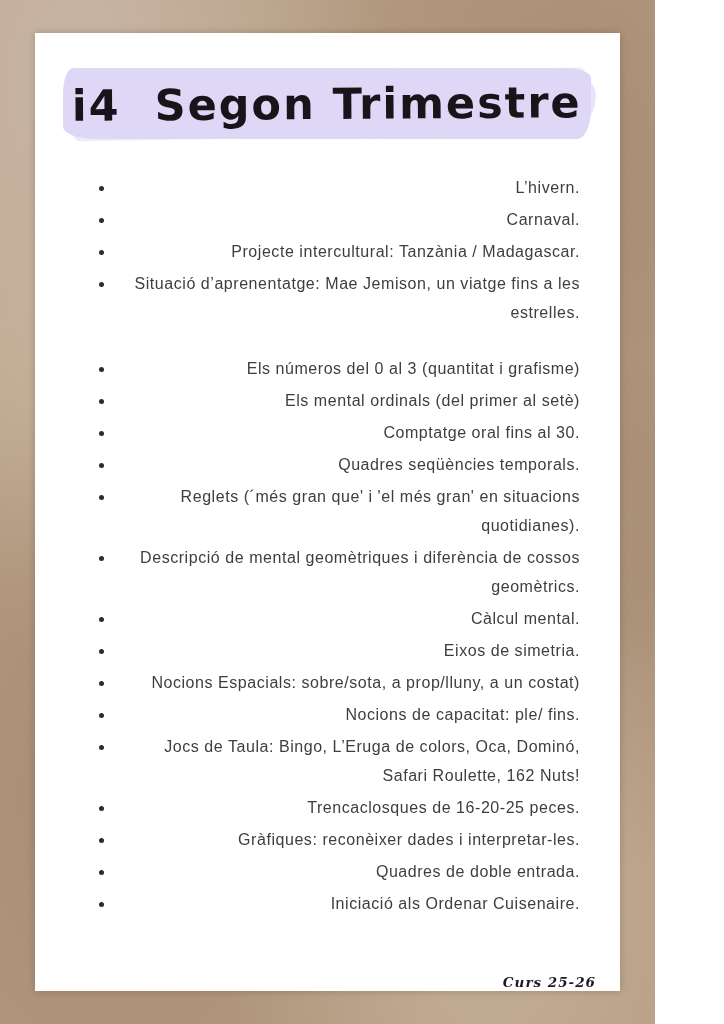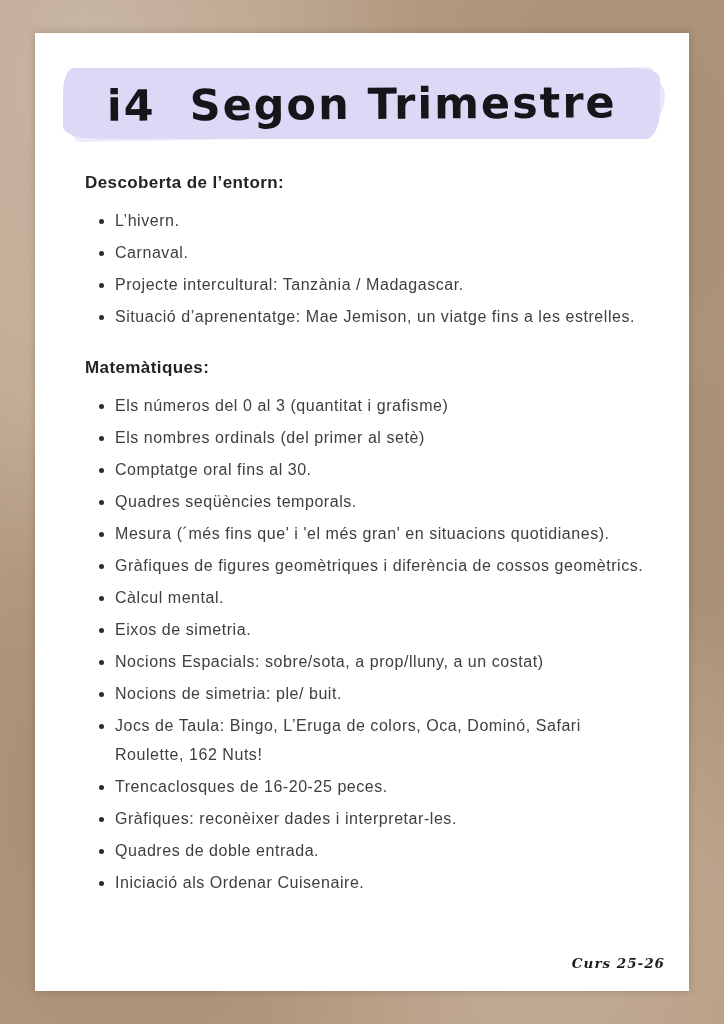--- a/index.html
+++ b/index.html
@@ -7,21 +7,21 @@
     --paper:#b59c83;
     --ink:#3e3e3e;
   }
   *{ box-sizing:border-box; margin:0; padding:0; }
   body{
     font-family:"Liberation Sans","DejaVu Sans",sans-serif;
     width:724px; height:1024px;
   }
   .canvas{
     position:relative;
-    width:724px; height:1024px;
+    width:655px; height:1024px;
     overflow:hidden;
     background:
       radial-gradient(ellipse at 12% 8%,  rgba(255,255,255,0.28), transparent 38%),
       radial-gradient(ellipse at 88% 18%, rgba(118,88,60,0.22),  transparent 42%),
       radial-gradient(ellipse at 75% 85%, rgba(255,242,222,0.22), transparent 40%),
       radial-gradient(ellipse at 18% 78%, rgba(108,78,52,0.20),  transparent 45%),
       radial-gradient(ellipse at 50% 45%, rgba(205,178,148,0.30), transparent 65%),
       radial-gradient(circle at 95% 60%,  rgba(100,70,45,0.18),  transparent 30%),
       radial-gradient(circle at 5% 40%,   rgba(235,215,190,0.20), transparent 28%),
       var(--paper);
@@ -86,66 +86,65 @@
     list-style:disc;
     padding-left:30px;
     margin:0 0 27px 0;
   }
   ul.bullets li{
     font-size:16px;
     line-height:29px;
     letter-spacing:0.55px;
     color:var(--ink);
     margin-bottom:3px;
+    text-align:right;
   }
   ul.bullets li::marker{
     color:#2c2c2c;
     font-size:15px;
   }
   .footer{
     position:absolute;
-    right:24px; bottom:20px;
+    right:24px; bottom:1px;
     font-family:"DejaVu Serif",serif;
     font-style:italic;
     font-weight:700;
     font-size:13.5px;
     letter-spacing:1px;
     color:#1d1b20;
   }
 </style>
 </head>
 <body>
 
 <div class="canvas">
   <div class="page">
 
     <div class="title-band">
       <h1 class="title">i4  Segon Trimestre</h1>
     </div>
 
     <main class="content">
-        <div class="heading">Descoberta de l’entorn:</div>
         <ul class="bullets">
           <li>L’hivern.</li>
           <li>Carnaval.</li>
           <li>Projecte intercultural: Tanzània / Madagascar.</li>
           <li>Situació d’aprenentatge: Mae Jemison, un viatge fins a les estrelles.</li>
         </ul>
-        <div class="heading">Matemàtiques:</div>
         <ul class="bullets">
           <li>Els números del 0 al 3 (quantitat i grafisme)</li>
-          <li>Els nombres ordinals (del primer al setè)</li>
+          <li>Els mental ordinals (del primer al setè)</li>
           <li>Comptatge oral fins al 30.</li>
           <li>Quadres seqüències temporals.</li>
-          <li>Mesura (´més fins que' i 'el més gran' en situacions quotidianes).</li>
-          <li>Gràfiques de figures geomètriques i diferència de cossos geomètrics.</li>
+          <li>Reglets (´més gran que' i 'el més gran' en situacions quotidianes).</li>
+          <li>Descripció de mental geomètriques i diferència de cossos geomètrics.</li>
           <li>Càlcul mental.</li>
           <li>Eixos de simetria.</li>
           <li>Nocions Espacials: sobre/sota, a prop/lluny, a un costat)</li>
-          <li>Nocions de simetria: ple/ buit.</li>
+          <li>Nocions de capacitat: ple/ fins.</li>
           <li>Jocs de Taula: Bingo, L’Eruga de colors, Oca, Dominó, Safari Roulette, 162 Nuts!</li>
           <li>Trencaclosques de 16-20-25 peces.</li>
           <li>Gràfiques: reconèixer dades i interpretar-les.</li>
           <li>Quadres de doble entrada.</li>
           <li>Iniciació als Ordenar Cuisenaire.</li>
         </ul>
       </main>
 
     <div class="footer">Curs 25-26</div>
 

